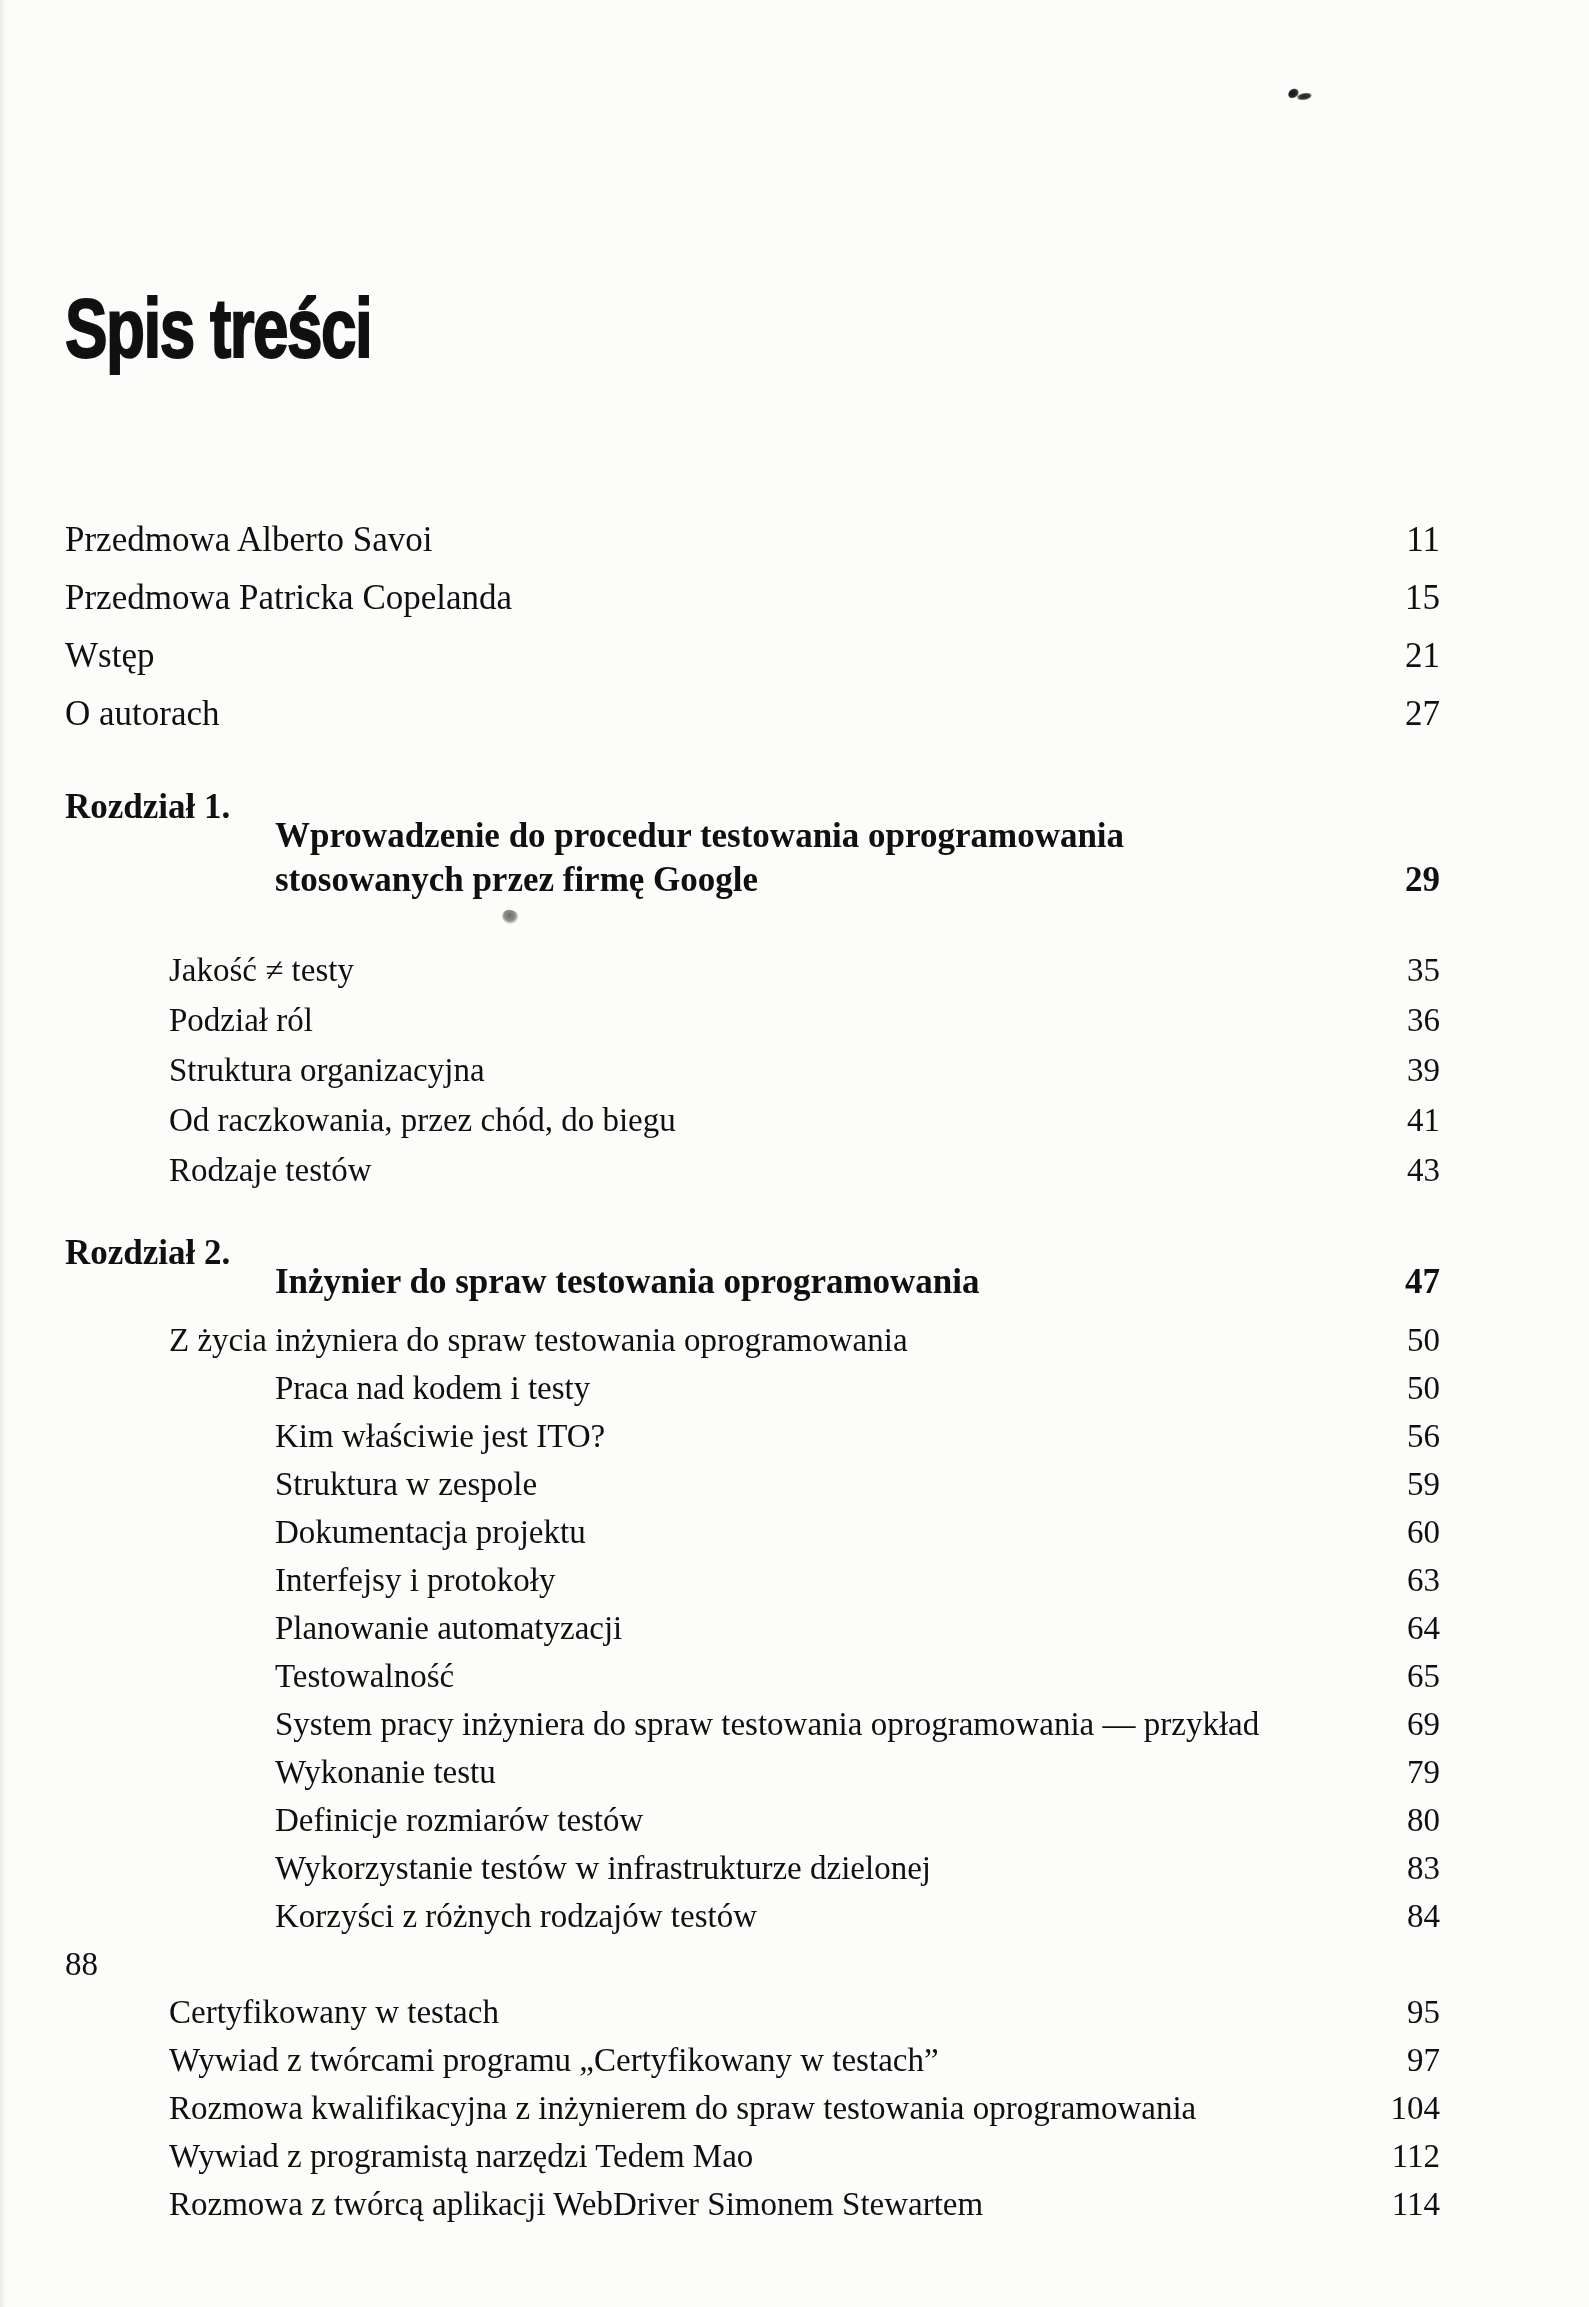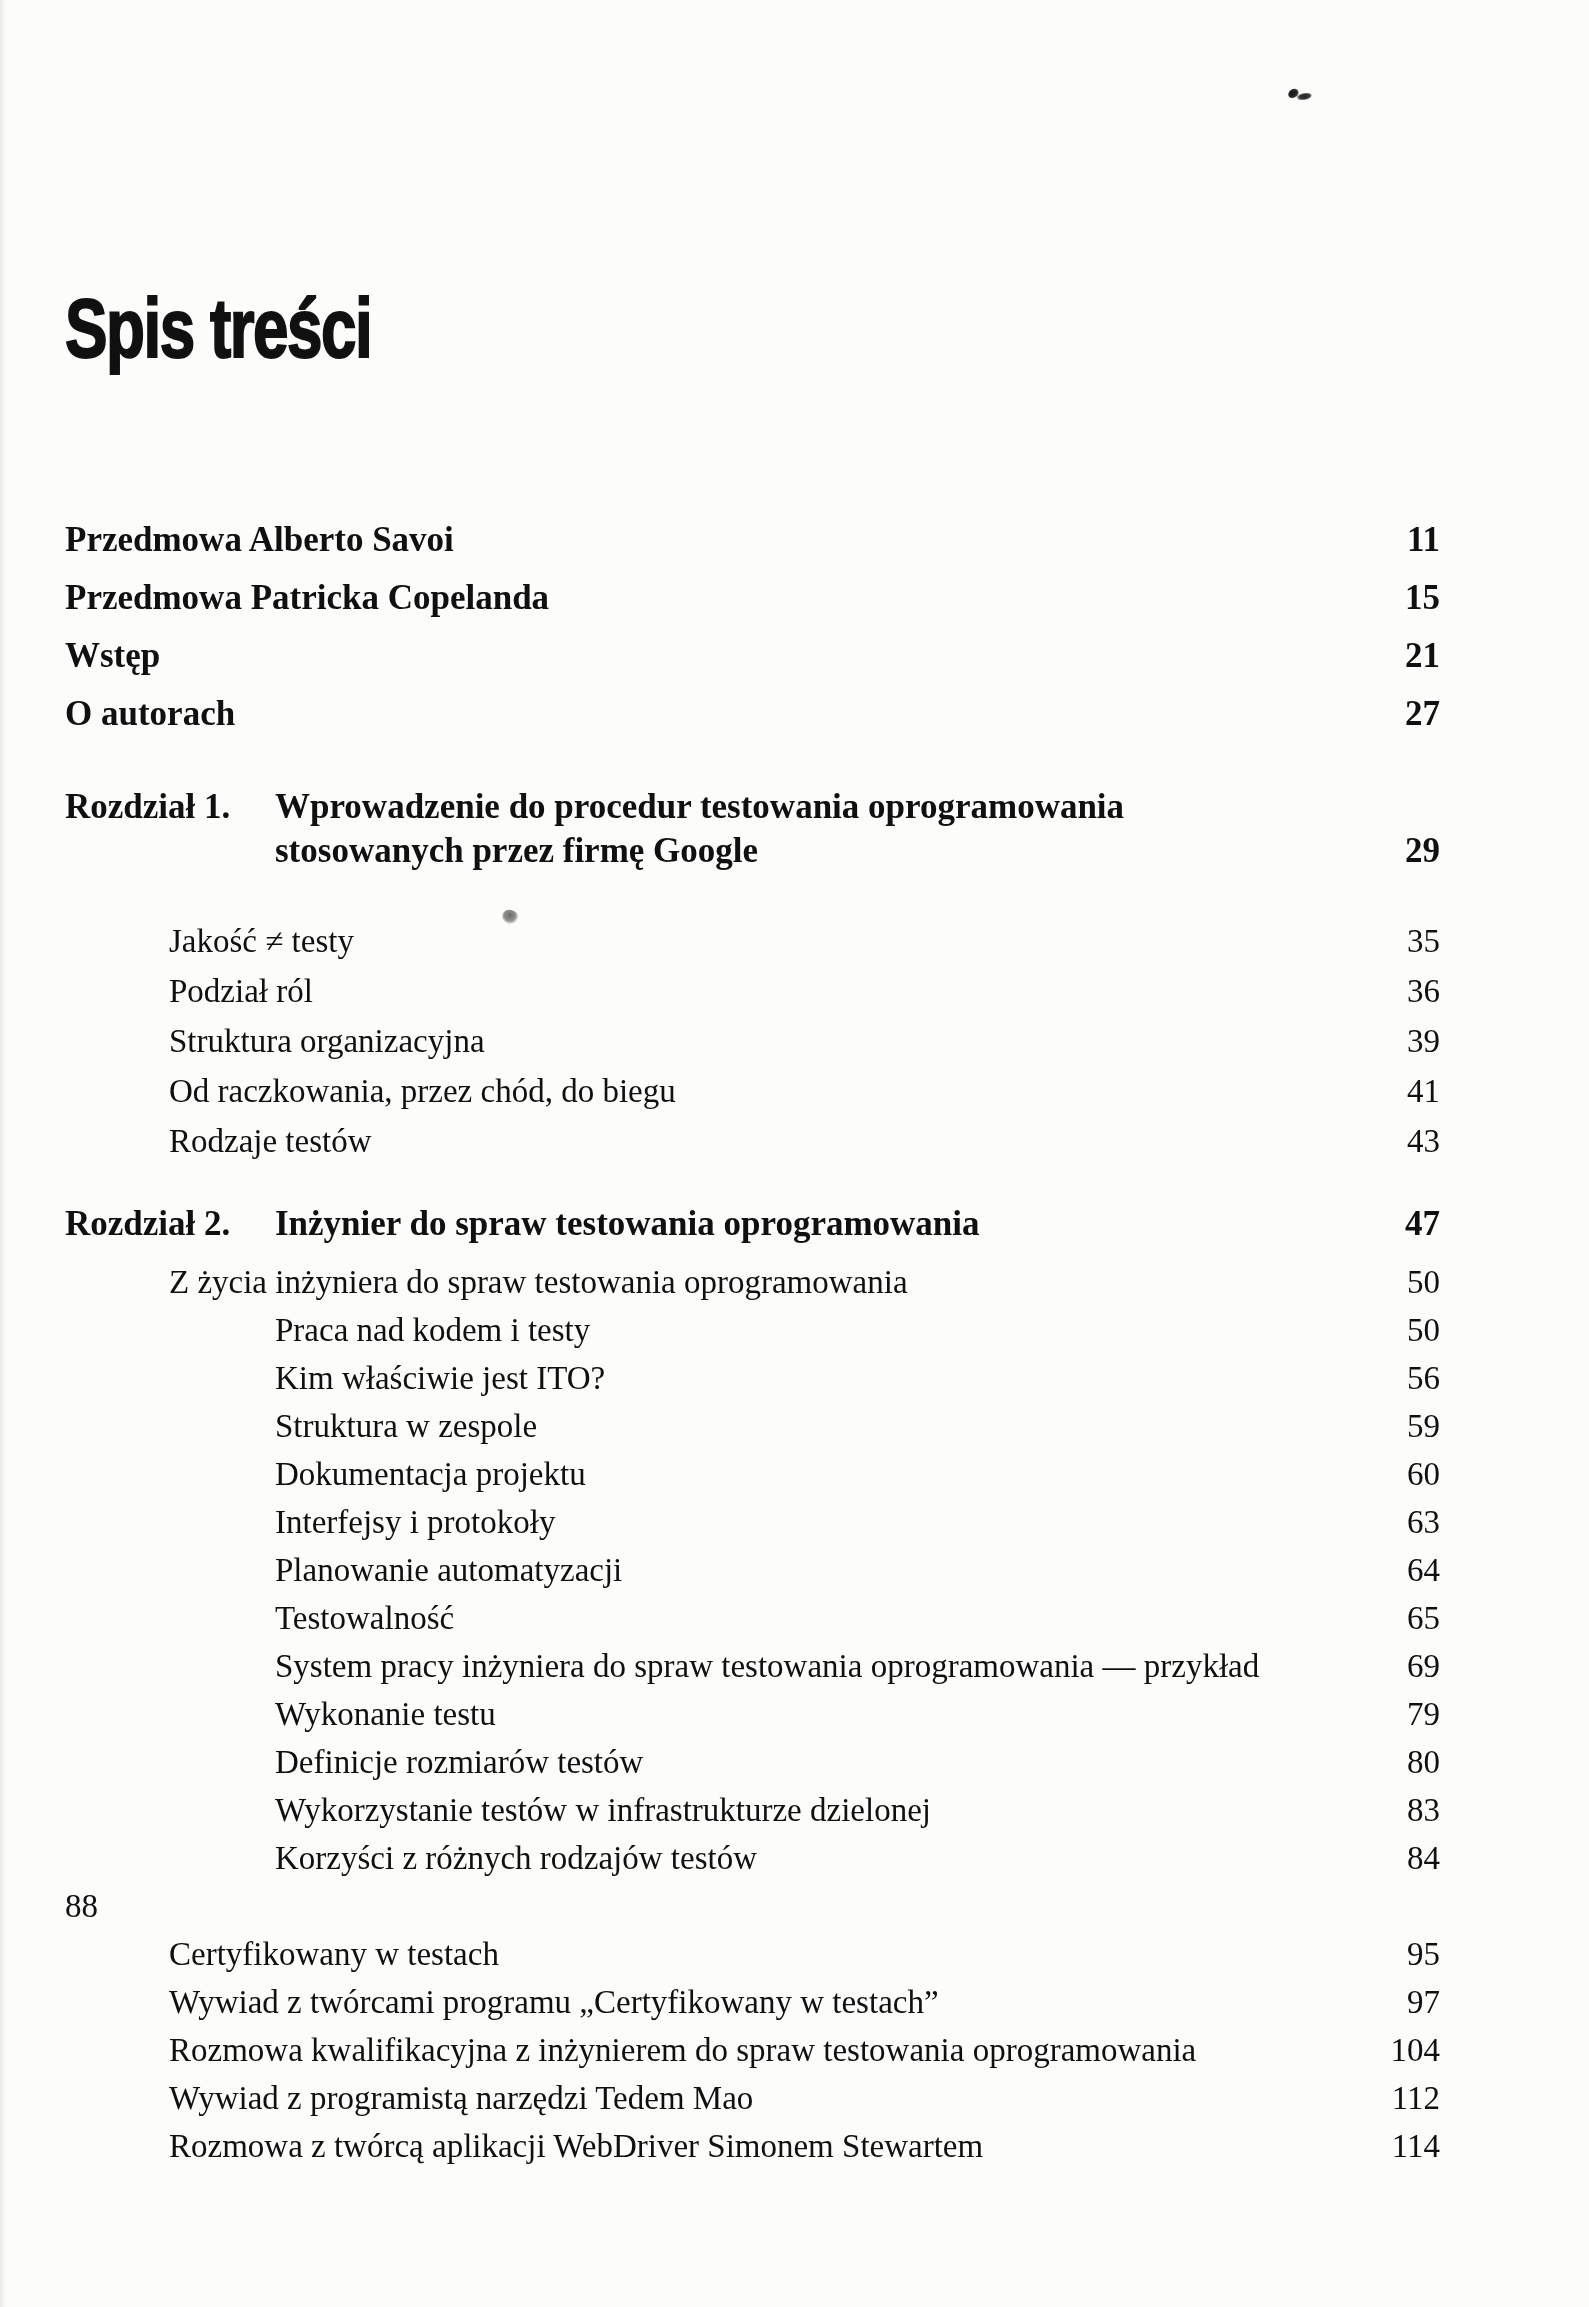--- a/index.html
+++ b/index.html
@@ -35,40 +35,40 @@
   }
 
   .toc {
     position: absolute; left: 65px; top: 522px; right: 150px;
   }
 
   .row {
     display: flex; justify-content: space-between; align-items: flex-start;
     font-size: 33px; line-height: 1; white-space: nowrap;
   }
-  .front .row { height: 58px; font-size: 35px; font-weight: bold; }
+  .front .row { height: 58px; font-size: 35px; font-weight: normal; }
 
   .lvl1 .lbl { padding-left: 104px; }
   .lvl2 .lbl { padding-left: 210px; }
 
   .entries.e1 .row { height: 50px; }
   .entries.e2 .row { height: 48px; }
 
   .chapter {
     display: flex; align-items: stretch;
     font-weight: bold; font-size: 35px; line-height: 44px;
     white-space: nowrap;
   }
   .chapter.c1 { margin-top: 31px; }
   .entries.e1 { margin-top: 52px; }
   .chapter.c2 { margin-top: 26.5px; }
   .entries.e2 { margin-top: 20px; }
 
   .ch-label { width: 210px; flex: none; align-self: flex-start; }
-  .ch-titles { flex: 1 1 auto; display: flex; flex-direction: column; }
+  .ch-titles { flex: 1 1 auto; display: flex; flex-direction: column; margin-top: 29px; }
   .chapter .pg { align-self: flex-end; line-height: 44px; }
 
   .pg { text-align: left; }
 
   
   .smudge { position: absolute; pointer-events: none; }
   .smudge-tr { left: 1288px; top: 85px; width: 26.5px; height: 20px; }
   .smudge-tr .b1 {
     position: absolute; left: 0; top: 4px; width: 10.6px; height: 8.6px;
     background: radial-gradient(ellipse at 40% 45%, #161616 0%, #2c2c2c 55%, rgba(60,60,60,0) 78%);

